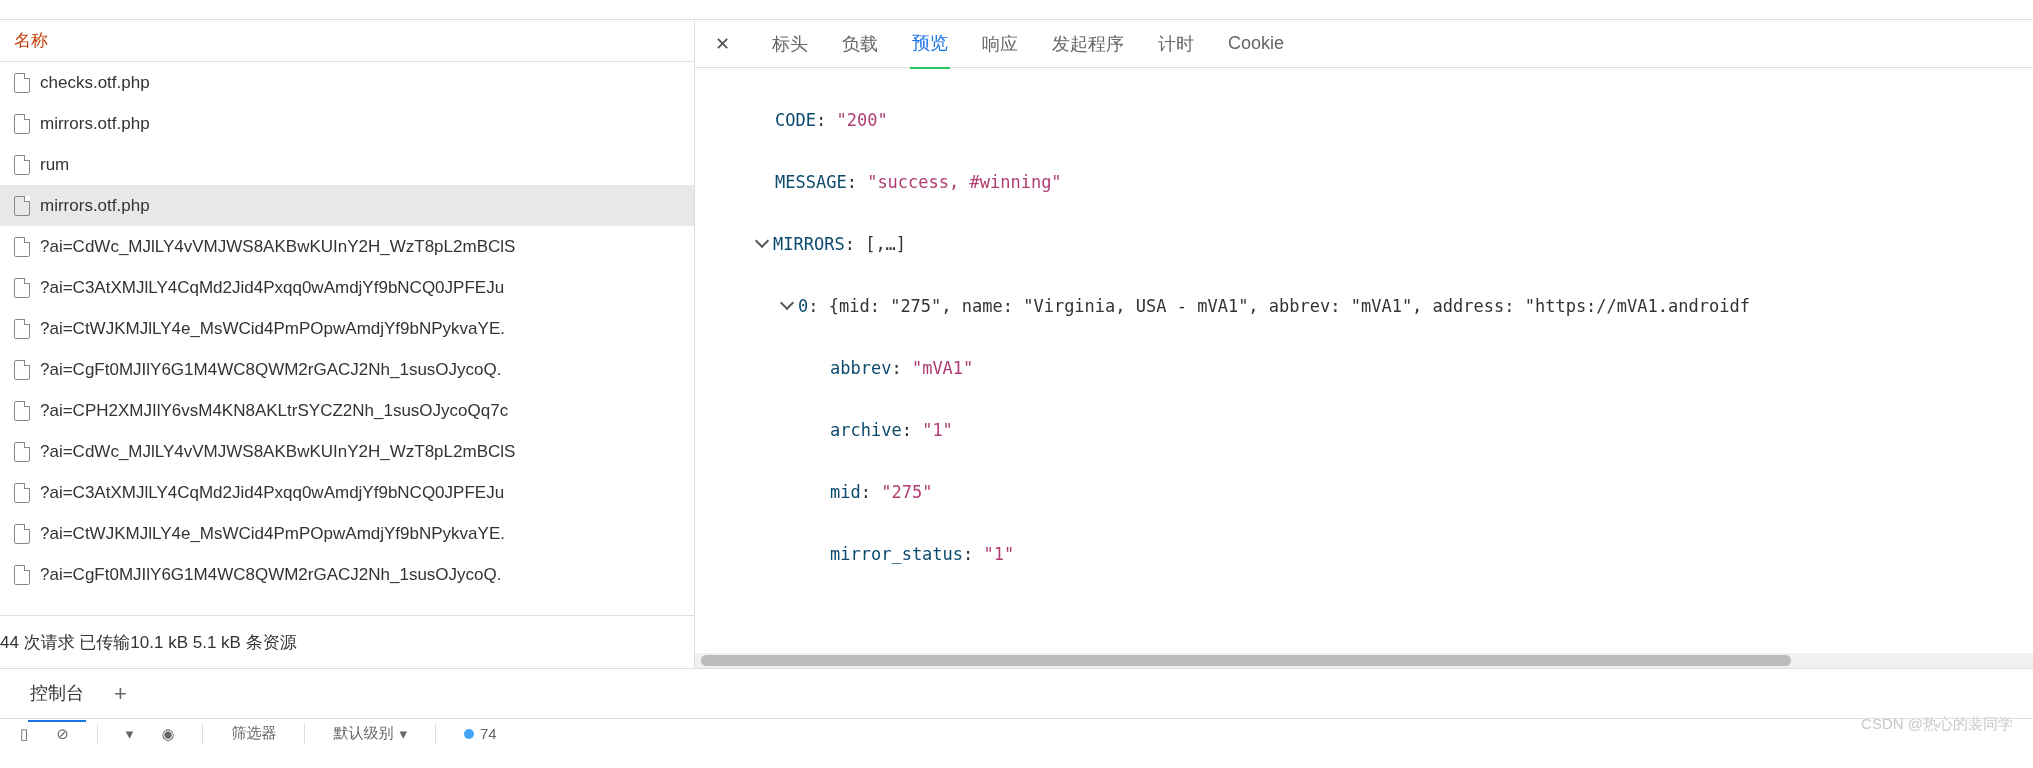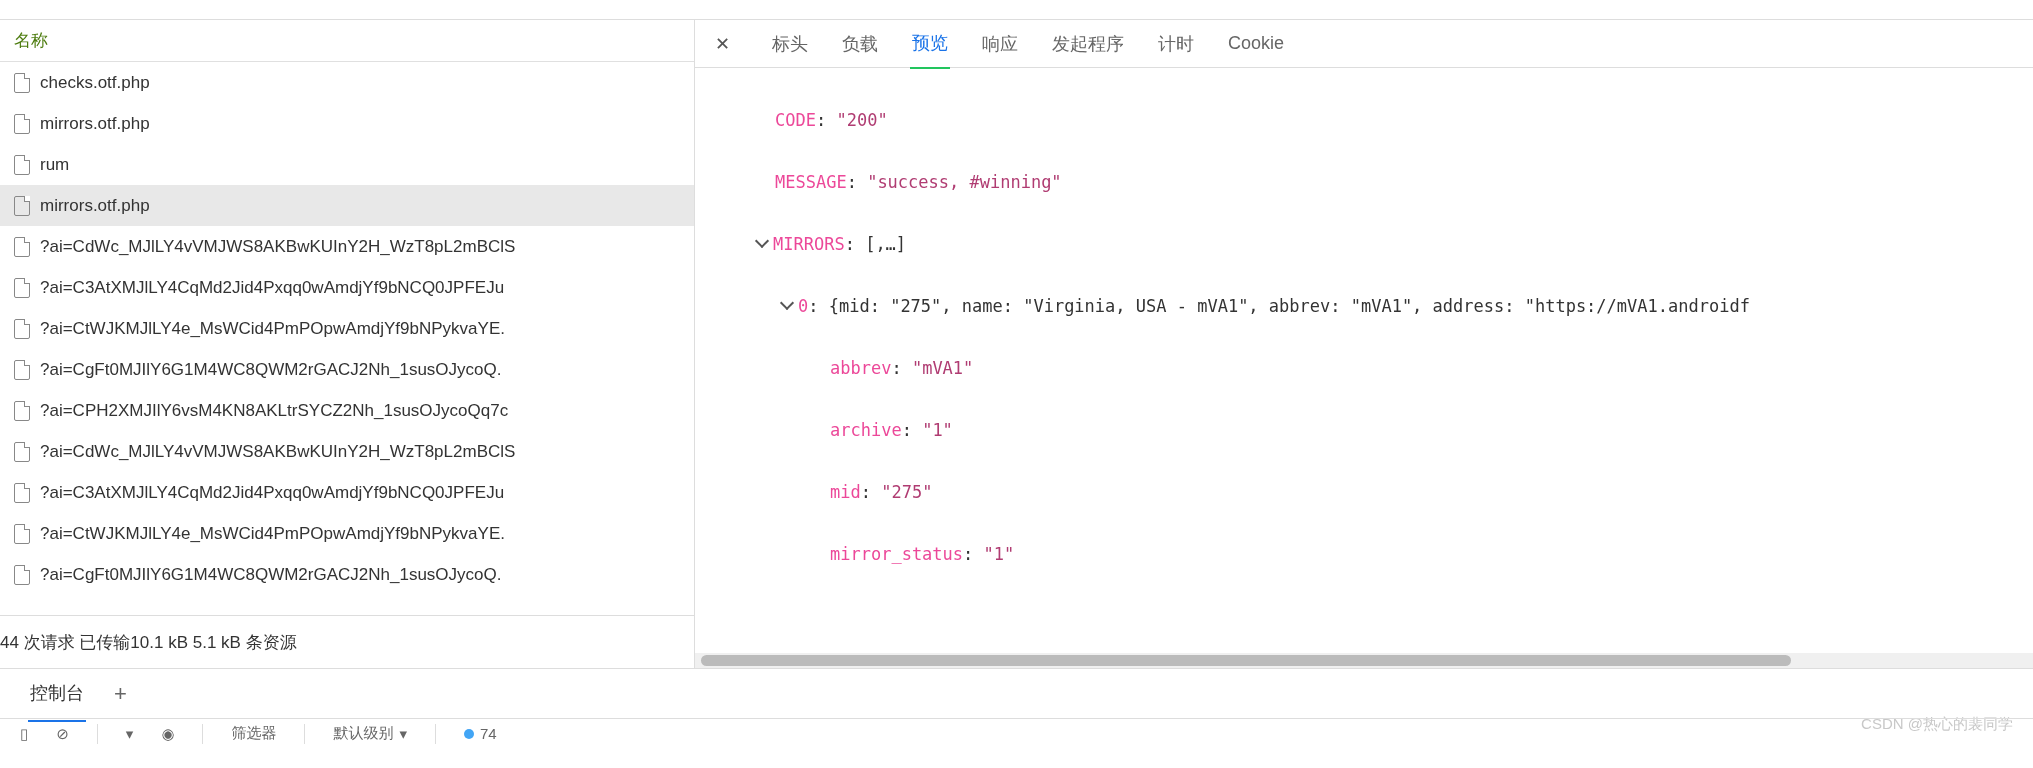--- a/index.html
+++ b/index.html
@@ -11,21 +11,21 @@
   width: 2033px;
   height: 768px;
   overflow: hidden;
 }
 .top-whitespace { height: 20px; border-bottom: 1px solid #ddd; }
 .main { display: flex; height: 648px; }
 .left { width: 695px; display: flex; flex-direction: column; border-right: 1px solid #ddd; }
 .right { flex: 1; display: flex; flex-direction: column; overflow: hidden; }
 .left-header {
   height: 42px; display: flex; align-items: center; padding-left: 14px;
-  border-bottom: 1px solid #e0e0e0; font-size: 17px; color: #4d7c0f;
+  border-bottom: 1px solid #e0e0e0; font-size: 17px; color: #c2410c;
 }
 .left-list { flex: 1; overflow-y: scroll; position: relative; }
 .req-row {
   height: 41px; display: flex; align-items: center; padding-left: 14px;
   font-size: 17px; color: #333; white-space: nowrap; overflow: hidden;
   cursor: pointer;
 }
 .req-row.selected { background: #e8e8e8; }
 .file-icon {
   width: 16px; height: 20px; margin-right: 10px; flex-shrink: 0;
@@ -48,21 +48,21 @@
   padding-left: 16px; border-bottom: 1px solid #ddd; font-size: 18px;
 }
 .close-x { font-size: 18px; color: #555; cursor: pointer; padding: 4px; margin-right: 6px; }
 .tab { color: #666; cursor: pointer; padding: 12px 2px; }
 .tab.active { color: #1a73e8; border-bottom: 2px solid #22c55e; }
 .json-area {
   flex: 1; overflow: auto; padding: 6px 0 6px 30px;
   font-family: Menlo, Consolas, monospace; font-size: 17px; line-height: 31px;
   white-space: pre;
 }
-.k { color: #ec4899; }
+.k { color: #0c4a6e; }
 .s { color: #b03c72; }
 .p { color: #333; }
 .arrow {
   display: inline-block; width: 10px; height: 10px;
   border: solid #555; border-width: 0 2px 2px 0;
   transform: rotate(-45deg); margin-right: 6px; vertical-align: 2px;
 }
 .arrow.down { transform: rotate(45deg); vertical-align: 4px; }
 .json-line { display: block; }
 .ind1 { padding-left: 50px; }

